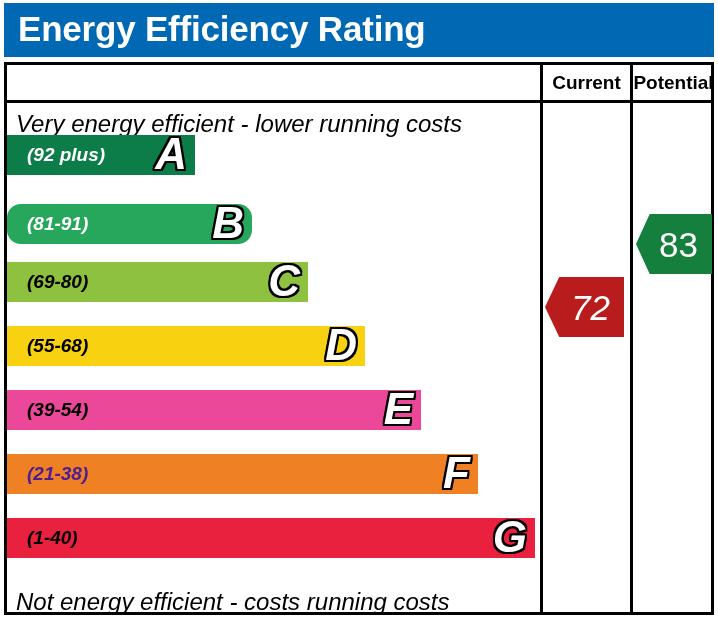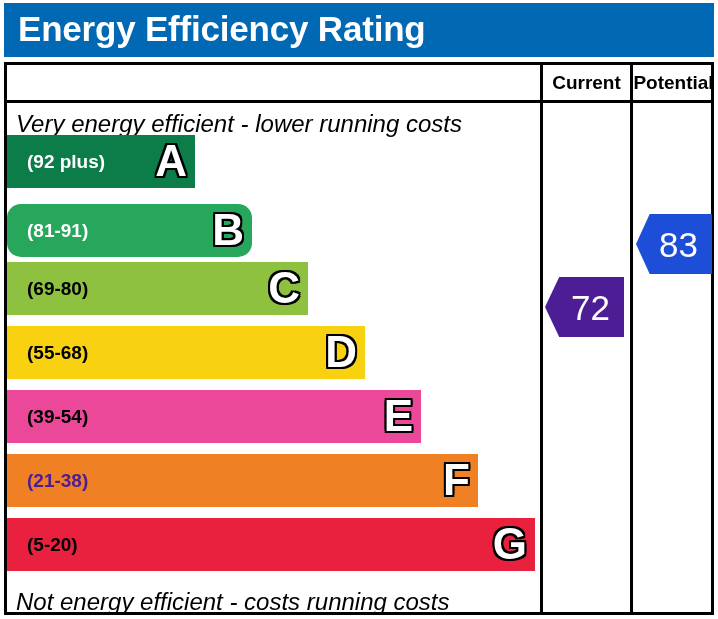--- a/index.html
+++ b/index.html
@@ -100,21 +100,22 @@
     white-space: nowrap;
     font-family: "Liberation Sans", sans-serif;
   }
   #caption-top { top: 110px; }
   #caption-bottom { top: 588px; }
 
   
   .band {
     position: absolute;
     left: 7px;
-    height: 53px;
+    height: 40px;
+    font-style: italic;
   }
   .band-range {
     position: absolute;
     left: 20px;
     top: 50%;
     transform: translateY(-50%);
     font-size: 19px;
     font-weight: bold;
     white-space: nowrap;
   }
@@ -204,24 +205,24 @@
   </div>
   <div class="band" style="top: 390px; background: #ec4899; width: 414px;">
     <span class="band-range range-dark" style="color: rgb(0, 0, 0);">(39-54)</span>
     <span class="band-letter">E</span>
   </div>
   <div class="band" style="top: 454px; background: rgb(239, 128, 35); width: 471px;">
     <span class="band-range range-dark" style="color: #4c1d95;">(21-38)</span>
     <span class="band-letter">F</span>
   </div>
   <div class="band" style="top: 518px; background: rgb(233, 32, 62); width: 528px;">
-    <span class="band-range range-dark" style="color: rgb(0, 0, 0);">(5-20)</span>
+    <span class="band-range range-dark" style="color: rgb(0, 0, 0);">(1-40)</span>
     <span class="band-letter">G</span>
   </div>
 
-  <div class="rating-arrow" id="arrow-current" style="background: #4c1d95;">
+  <div class="rating-arrow" id="arrow-current" style="background: #b91c1c; font-style: italic;">
     <span>72</span>
   </div>
-  <div class="rating-arrow" id="arrow-potential" style="background: #1d4ed8;">
+  <div class="rating-arrow" id="arrow-potential" style="background: #15803d;">
     <span>83</span>
   </div>
 
 </div>
 
 </body></html>

